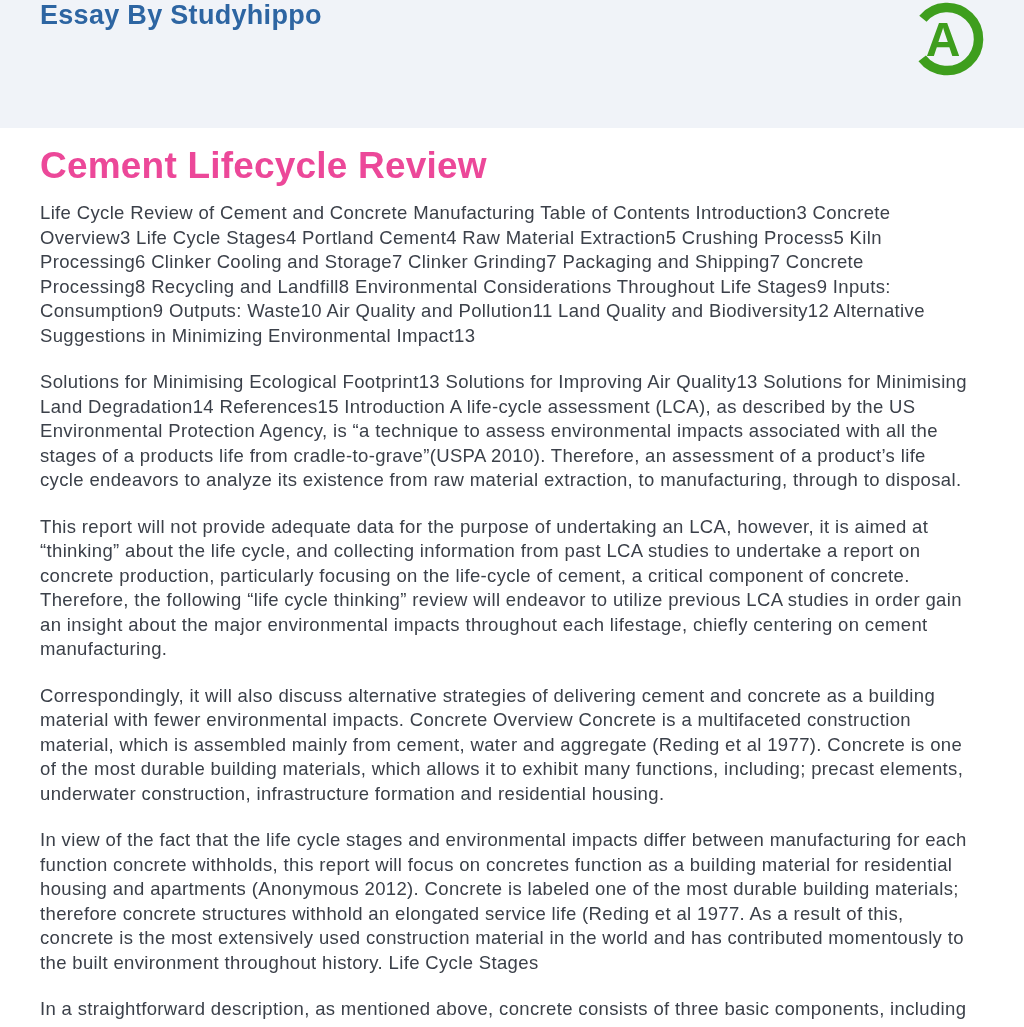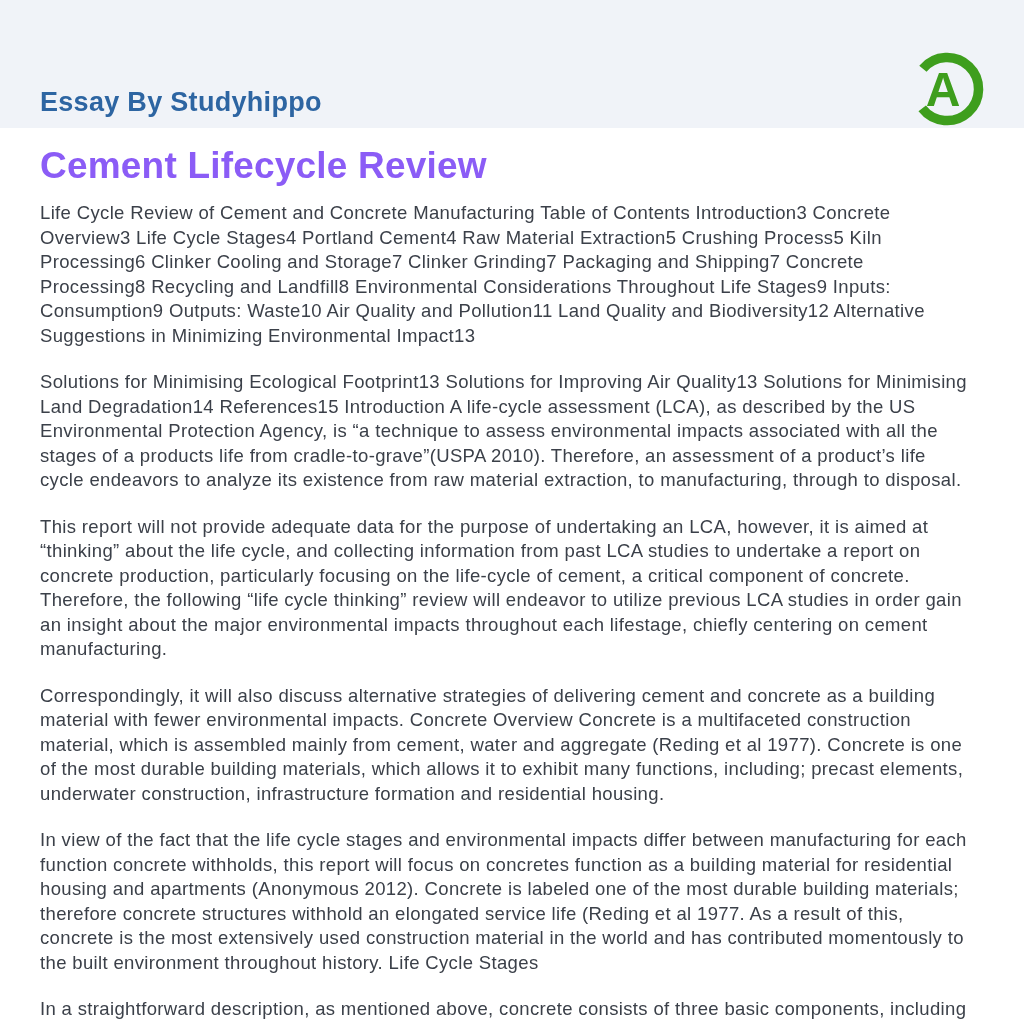--- a/index.html
+++ b/index.html
@@ -12,21 +12,21 @@
   body {
     width: 1024px;
     height: 1027px;
     overflow: hidden;
   }
   .page-header {
     background: #f0f3f8;
     height: 128px;
     display: flex;
     justify-content: space-between;
-    align-items: flex-end;
+    align-items: flex-start;
     padding: 0 38px 0 40px;
   }
   .header-text { display: flex; flex-direction: column; }
   .site-title {
     color: #2d65a2;
     font-size: 27px;
     font-weight: 700;
     letter-spacing: 0.3px;
     line-height: 1.15;
     margin-bottom: 10px;
@@ -43,21 +43,21 @@
   .logo-svg text {
     font-family: "Liberation Sans", sans-serif;
   }
   .article {
     padding: 0 40px;
   }
   .article-title {
     margin: 16px 0 13px 0;
     font-size: 37px;
     font-weight: 800;
-    color: #8b5cf6;
+    color: #ec4899;
     letter-spacing: 0.2px;
     line-height: 1.2;
   }
   .article-paragraph {
     margin: 0 16px 22px 0;
     max-width: 946px;
     font-size: 18.5px;
     line-height: 24.5px;
     letter-spacing: 0.35px;
     color: #3b4049;

